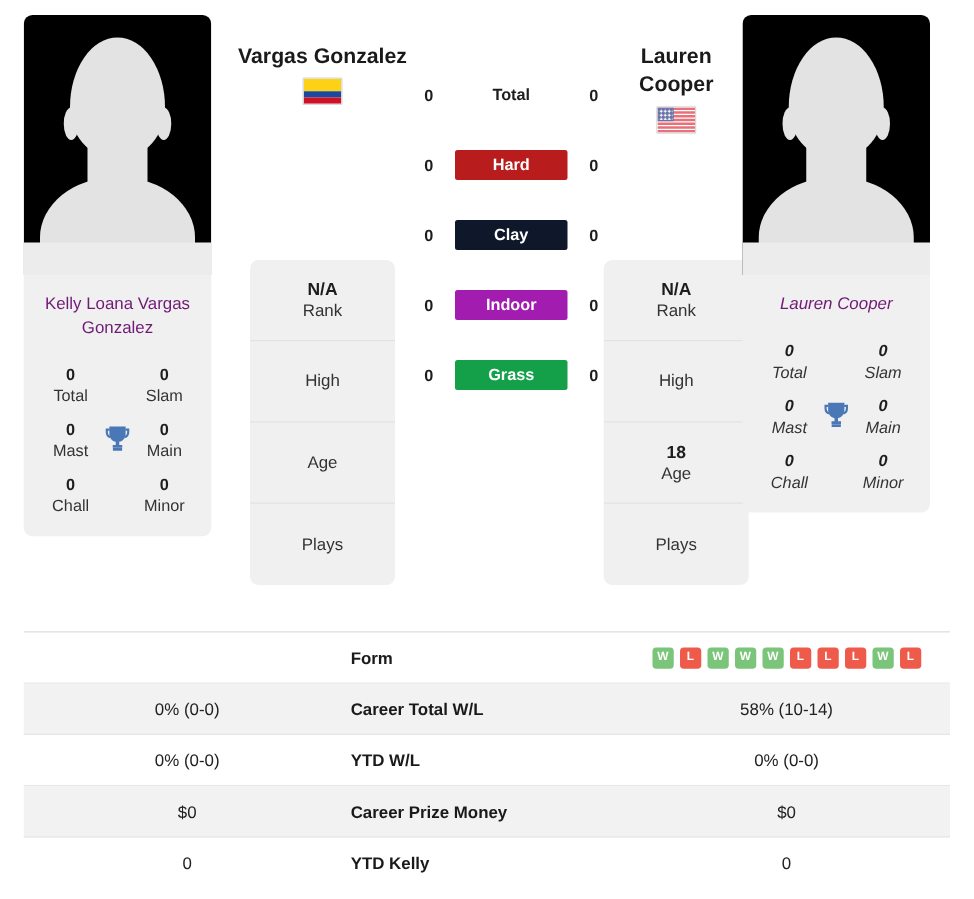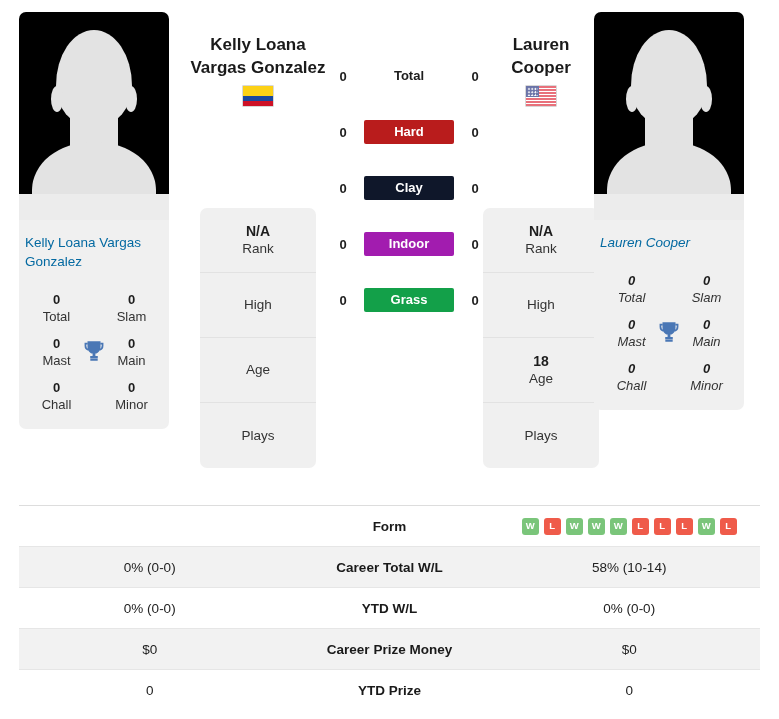--- a/index.html
+++ b/index.html
@@ -76,25 +76,25 @@
     border-radius: 60px 60px 0 0 / 48px 48px 0 0;
   }
   .avatar .shade {
     position: absolute;
     left: 0; bottom: 0;
     width: 150px; height: 26px;
     background: #ececec;
   }
 
   .pc-name {
-    text-align: left;
+    text-align: center;
     font-size: 13.5px;
     line-height: 19px;
     padding: 13px 6px 4px 6px;
-    color: #0369a1;
+    color: #701a75;
   }
 
   .stat-grid {
     position: relative;
     padding: 6px 0 16px 0;
   }
   .stat-row {
     display: flex;
     position: relative;
     margin-top: 10px;
@@ -258,21 +258,21 @@
   .t-row:last-child { border-bottom: none; }
   .t-row.striped { background: #f2f2f2; }
   .t-left, .t-right {
     flex: 1;
     text-align: center;
     font-size: 13.5px;
     color: #222;
   }
   .t-mid {
     width: 218px;
-    text-align: center;
+    text-align: left;
     font-size: 13.5px;
     font-weight: bold;
     color: #1a1a1a;
   }
   .form-badges {
     display: flex;
     gap: 5px;
     justify-content: center;
   }
   .fb {
@@ -341,21 +341,20 @@
           </div>
           <div class="stat-cell">
             <span class="stat-val">0</span>
             <span class="stat-lbl">Minor</span>
           </div>
         </div>
       </div>
     </div>
 
     <div class="name-head left">
-      <div>Kelly Loana</div>
       <div>Vargas Gonzalez</div>
       <span class="flag flag-co">
         <span class="band b1"></span><span class="band b2"></span><span class="band b3"></span>
       </span>
     </div>
 
     <div class="name-head right">
       <div>Lauren</div>
       <div>Cooper</div>
       <span class="flag flag-us">
@@ -531,18 +530,18 @@
     </div>
 
     <div class="t-row striped">
       <div class="t-left">$0</div>
       <div class="t-mid">Career Prize Money</div>
       <div class="t-right">$0</div>
     </div>
 
     <div class="t-row">
       <div class="t-left">0</div>
-      <div class="t-mid">YTD Prize</div>
+      <div class="t-mid">YTD Kelly</div>
       <div class="t-right">0</div>
     </div>
 
   </div>
 </div>
 
 </body></html>

